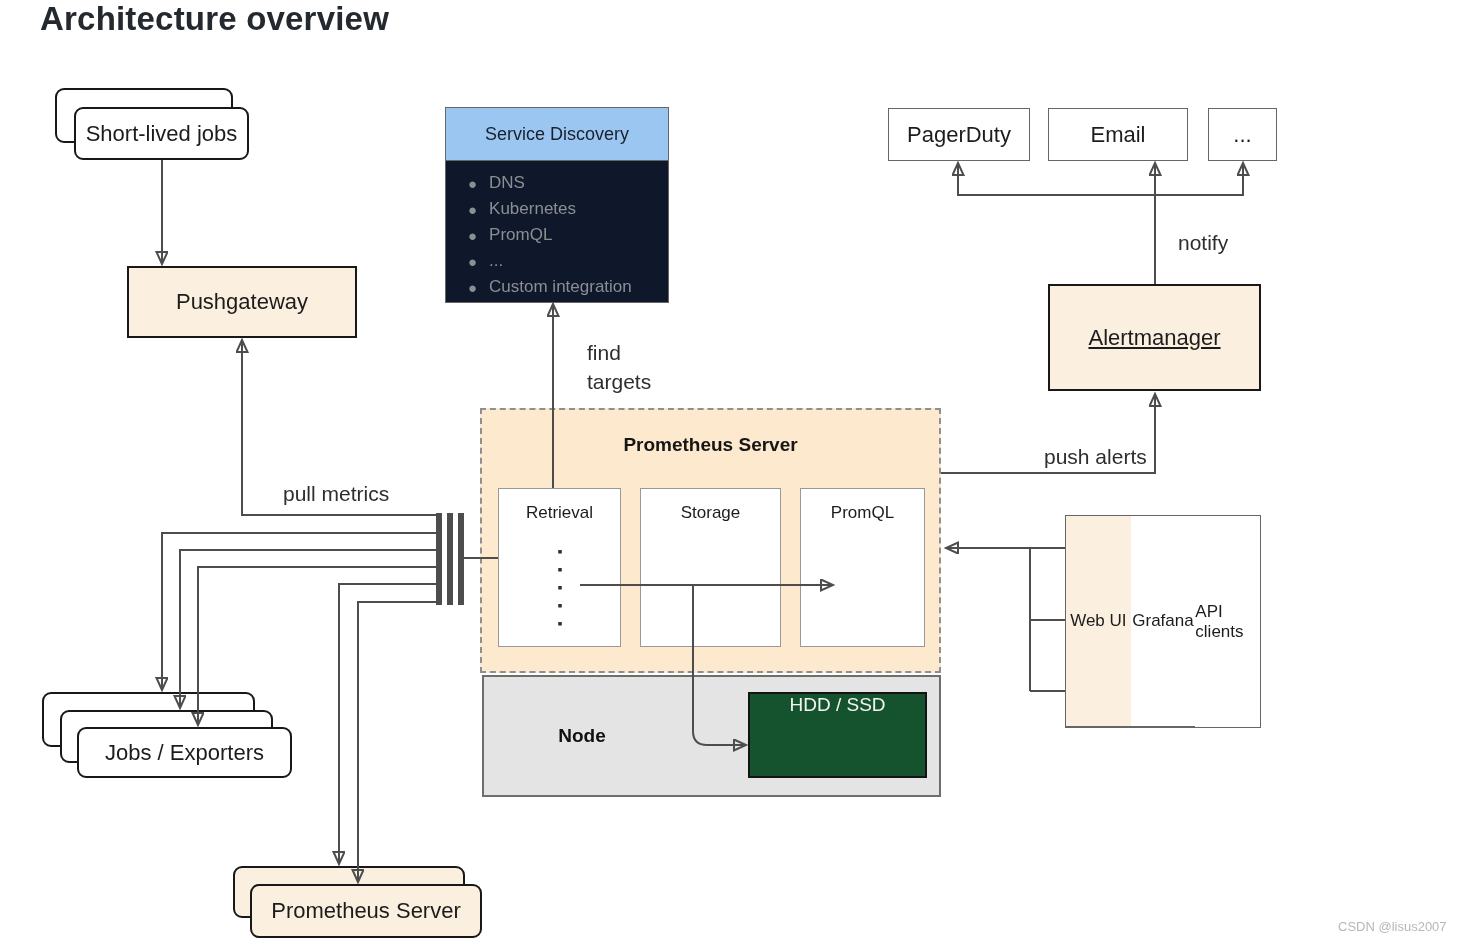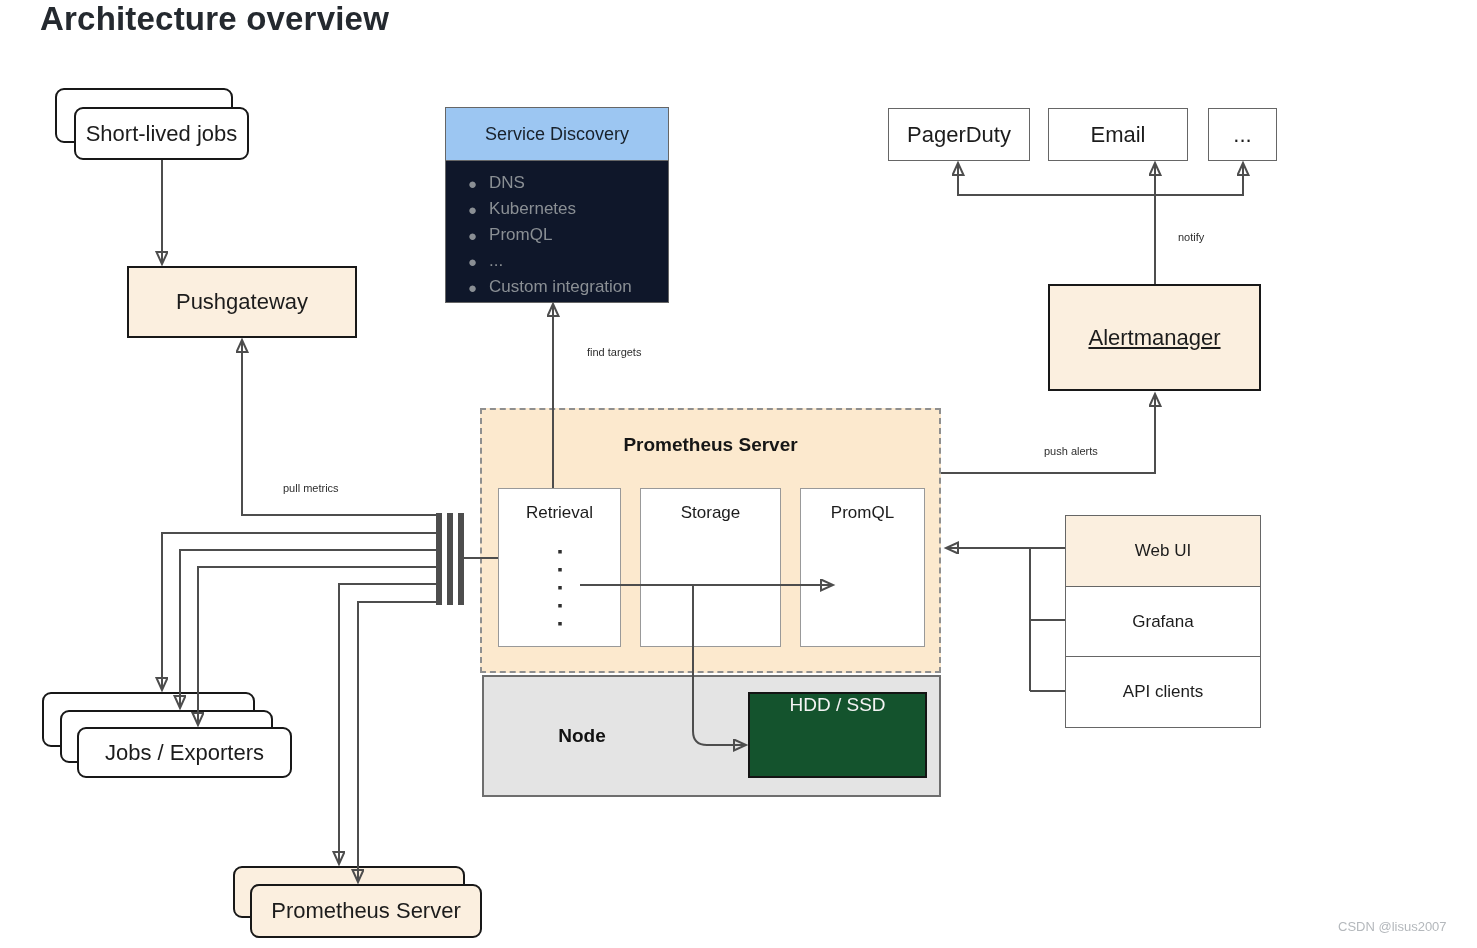--- a/index.html
+++ b/index.html
@@ -45,27 +45,27 @@
   .node-box { position:absolute; left:482px; top:675px; width:459px; height:122px;
         background:#E4E4E4; border:2px solid #6e6e6e; }
   .node-label { position:absolute; left:50px; top:48px; width:96px; text-align:center;
         font-size:19px; font-weight:700; color:#111; }
   .hdd-box { position:absolute; left:748px; top:692px; width:179px; height:86px;
         background:#14532d; border:2px solid #141414; display:flex; align-items:flex-start;
         justify-content:center; font-size:19px; color:#f4f4f4; }
 
   
   .client-stack { position:absolute; left:1065px; top:515px; width:196px; height:213px;
-        border:1.5px solid #666; background:#fff; display:flex; flex-direction:column; }
+        border:1.5px solid #666; background:#fff; display:flex; }
   .client-row { flex:1; display:flex; align-items:center; justify-content:center;
         font-size:17px; color:#1c1c1c; border-bottom:1.5px solid #666; }
   .client-row:last-child { border-bottom:none; }
   .client-row.peach { background:#FBEFDF; }
 
-  .edge-label { position:absolute; font-size:11px; color:#2e2e2e; }
+  .edge-label { position:absolute; font-size:21px; color:#2e2e2e; }
 
   .watermark { position:absolute; left:1338px; top:919px; font-size:13px; color:#b4b8bc; }
 
   svg.wires { position:absolute; left:0; top:0; width:1477px; height:948px;
         pointer-events:none; }
   svg.wires path { fill:none; stroke:#4d4d4d; stroke-width:2; }
   svg.wires path.dotted { stroke:#2e2e2e; stroke-width:3.5; stroke-dasharray:3.5 14.5; }
   svg.wires rect.bar { fill:#4d4d4d; }
 </style>
 </head>

